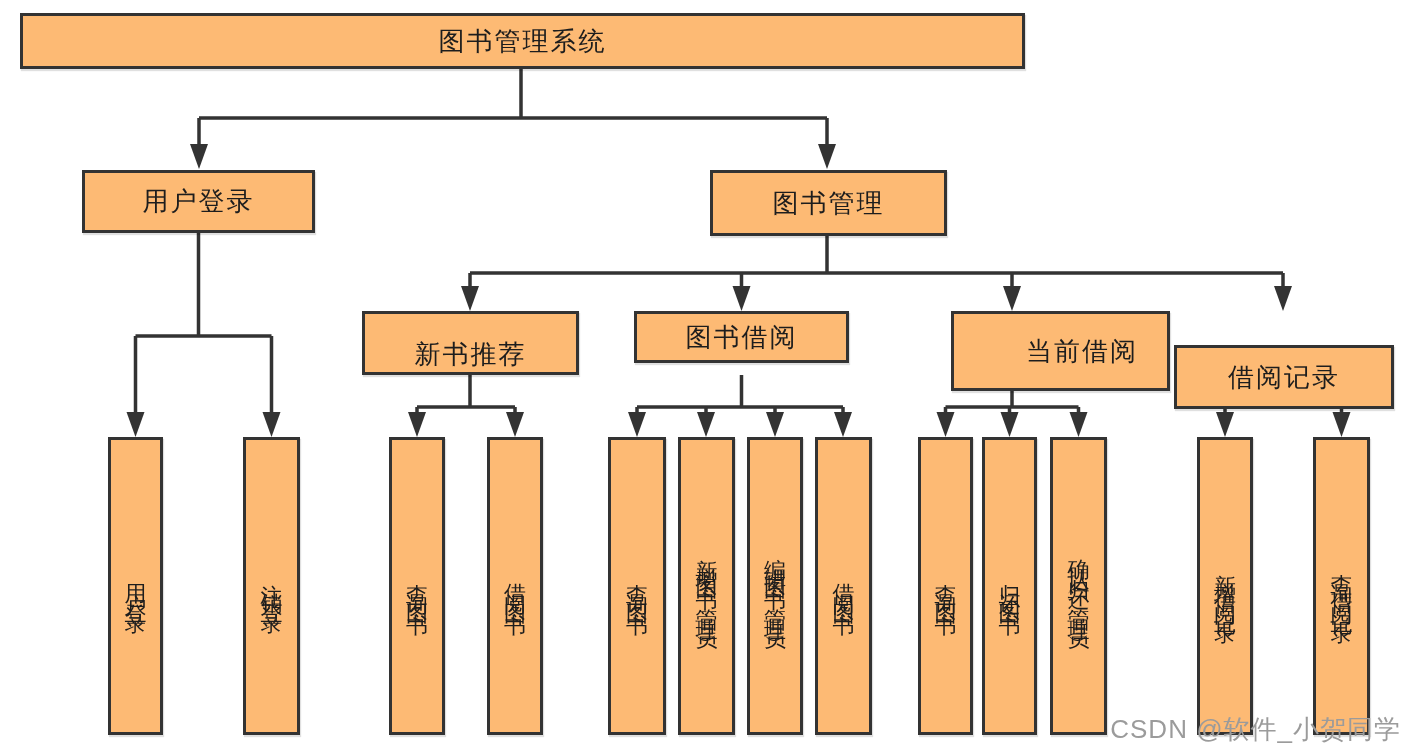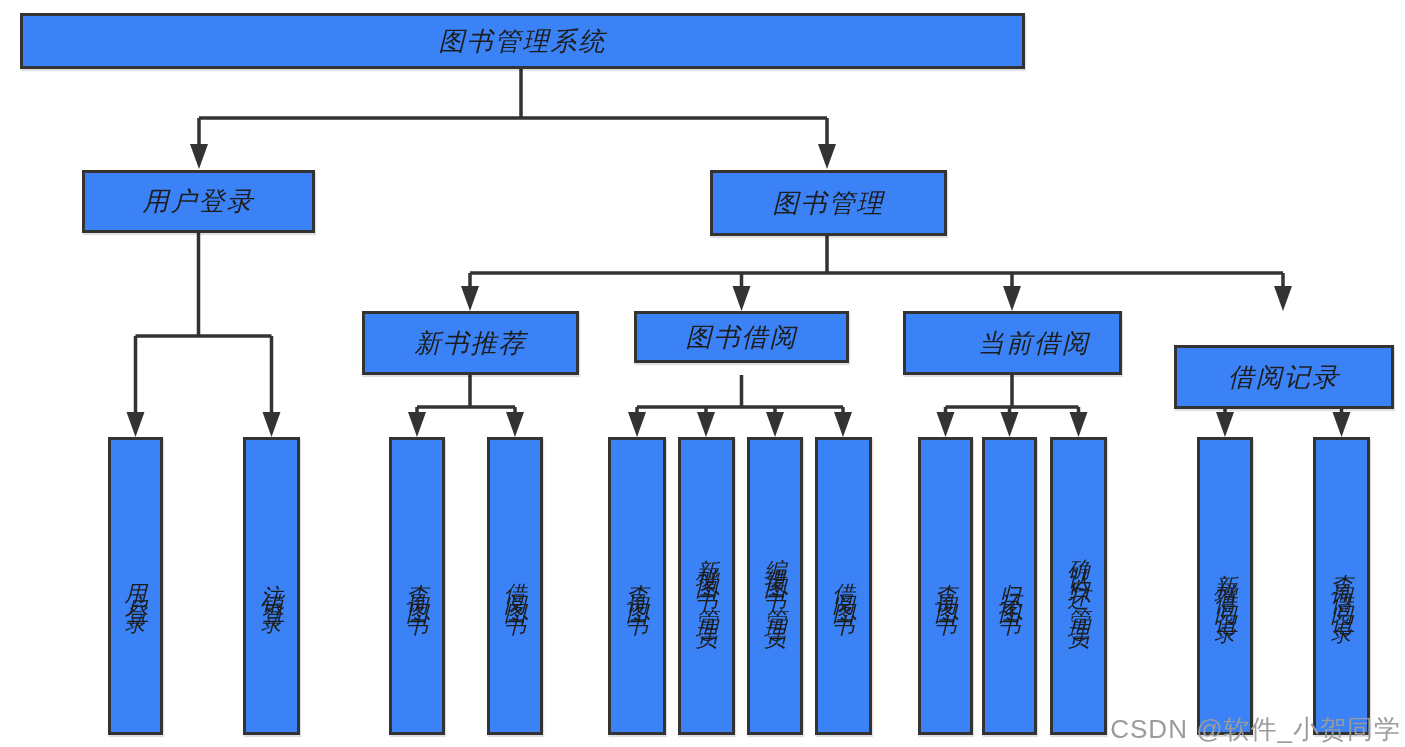--- a/index.html
+++ b/index.html
@@ -13,26 +13,25 @@
     position:relative;
     width:1405px;height:747px;
     background:var(--bg);
     font-family:"Liberation Sans",sans-serif;
     overflow:hidden;
   }
   .stage svg{position:absolute;left:0;top:0;}
   .box{
     position:absolute;
     box-sizing:border-box;
-    background:#3b82f6;
+    background:#fdba74;
     border:3px solid var(--line);
     display:flex;align-items:center;justify-content:center;
     color:var(--text);
     box-shadow:1px 2px 1px rgba(0,0,0,0.12);
-    font-style:italic;
   }
   .box.h span{
     font-size:26px;
     letter-spacing:2px;
     white-space:nowrap;
   }
   .box.v span{
     writing-mode:vertical-rl;
     text-orientation:mixed;
     font-size:22px;
@@ -80,27 +79,27 @@
     <span>图书管理系统</span>
   </div>
 
   <div class="box h" style="left:82px;top:170px;width:233px;height:63px;">
     <span>用户登录</span>
   </div>
   <div class="box h" style="left:710px;top:170px;width:237px;height:66px;">
     <span>图书管理</span>
   </div>
 
-  <div class="box h" style="left:362px;top:311px;width:217px;height:64px;">
+  <div class="box h" style="left:362px;top:311px;width:217px;height:64px;align-items:flex-end;">
     <span>新书推荐</span>
   </div>
   <div class="box h" style="left:634px;top:311px;width:215px;height:52px;">
     <span>图书借阅</span>
   </div>
-  <div class="box h" style="left:903px;top:311px;width:219px;height:64px;padding-left:43px;">
+  <div class="box h" style="left:951px;top:311px;width:219px;height:80px;padding-left:43px;">
     <span>当前借阅</span>
   </div>
   <div class="box h" style="left:1174px;top:311px;width:220px;height:64px;margin-top:34px;">
     <span>借阅记录</span>
   </div>
 
   <div class="box v" style="left:108px;top:437px;width:55px;height:298px;">
     <span>用户登录</span>
   </div>
   <div class="box v" style="left:243px;top:437px;width:57px;height:298px;">

